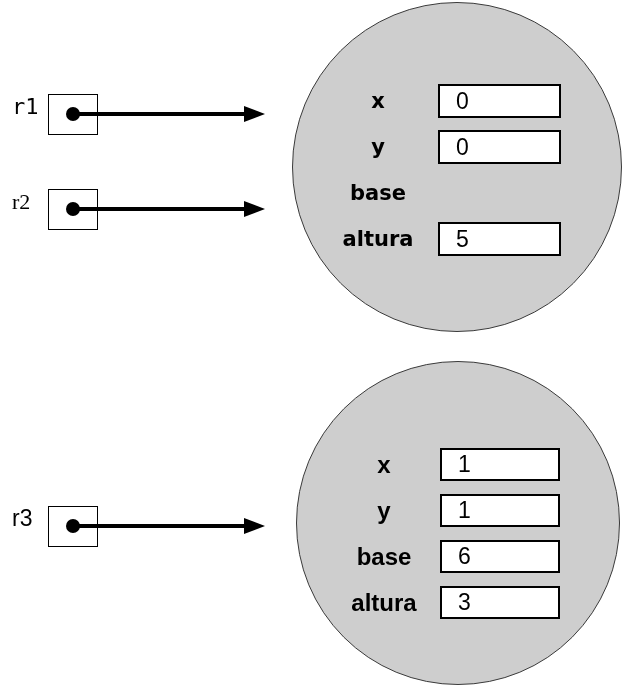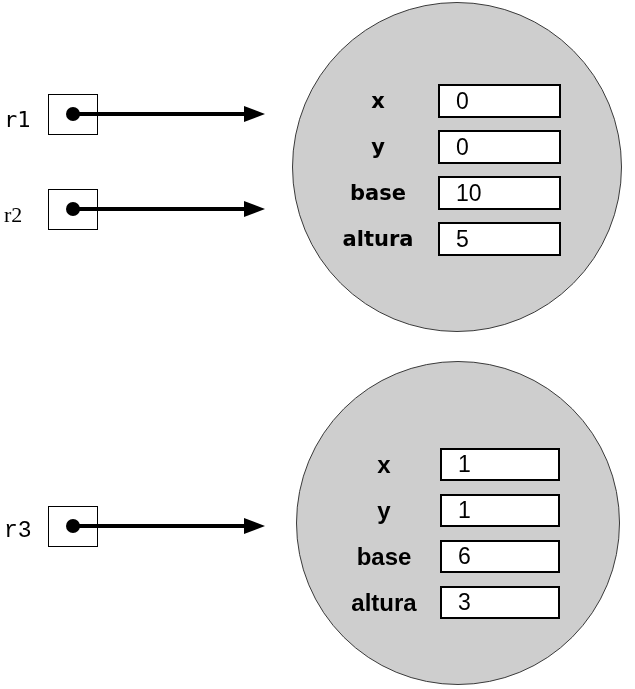--- a/index.html
+++ b/index.html
@@ -51,27 +51,26 @@
     padding-left: 16px;
     font-size: 23px;
     font-family: "Liberation Sans", sans-serif;
   }
   #fields1 .fbox { width: 123px; }
   #fields2 .fbox { width: 120px; }
 
   
   .ref-label {
     position: absolute;
-    left: 4px;
+    left: 12px;
     font-size: 22px;
     line-height: 27px;
-    margin-top: 13px;
   }
   .ref-label.mono { font-family: "DejaVu Sans Mono", monospace; }
-  .ref-label.sans { font-family: Liberation Mono, monospace; font-size: 23px; }
+  .ref-label.sans { font-family: Liberation Sans, sans-serif; font-size: 23px; }
 
   .ref-box {
     position: absolute;
     left: 48px;
     width: 50px;
     height: 41px;
     background: #ffffff;
     border: 1.5px solid #000000;
     box-sizing: border-box;
   }
@@ -135,23 +134,20 @@
       </div>
     </div>
     <div class="frow">
       <div class="flabel">y</div>
       <div class="fbox">
         <span>0</span>
       </div>
     </div>
     <div class="frow">
       <div class="flabel">base</div>
-      <div class="fbox">
-        <span>10</span>
-      </div>
     </div>
     <div class="frow">
       <div class="flabel">altura</div>
       <div class="fbox">
         <span>5</span>
       </div>
     </div>
   </div>
 
   <div class="fields" id="fields2">

